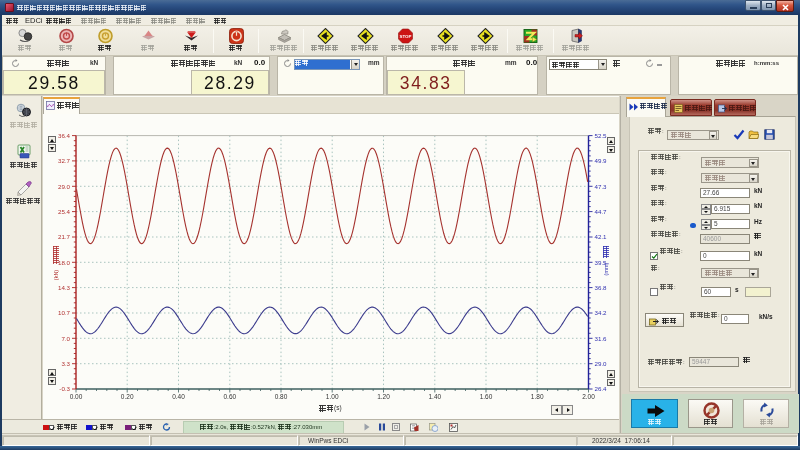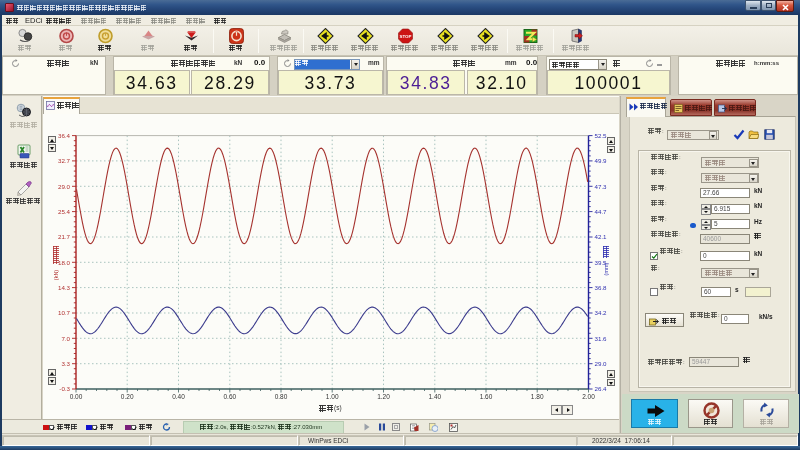--- a/index.html
+++ b/index.html
@@ -159,59 +159,56 @@
 <span class="abs" style="left:560px;top:18.5px;color:#a2a29a;white-space:nowrap"><span class="zs"><b class="c c0 s6"></b><b class="c c1 s6"></b><b class="c c2 s6"></b><b class="c c0 s6"></b></span></span>
 </div>
 <div class="abs" style="left:2px;top:56px;width:796px;height:40px;background:#d5d1c3">
 <div class="abs" style="left:0px;top:0;width:104px;height:39px;border:1px solid #b9b5a7;background:#fcfbf2"></div>
 <svg class="abs" style="left:9px;top:3px" width="9" height="9" viewBox="0 0 9 9">
       <path d="M7.5 4.5 A3 3 0 1 1 4.5 1.5" fill="none" stroke="#8a8a8a" stroke-width="1"></path>
       <path d="M4.5 0 L6.5 1.5 L4.5 3 Z" fill="#8a8a8a"></path>
     </svg>
 <span class="abs" style="left:45px;top:4px;color:#333"><span class="zs"><b class="c c0 s65"></b><b class="c c1 s65"></b><b class="c c2 s65"></b></span></span>
     <span class="abs t" style="left:88px;top:3px;font-size:6.5px;font-weight:bold">kN</span>
+<div class="abs" style="left:1px;top:14px;width:102px;height:25px;background:#f6f6d0;border:1px solid #bbb7a9;color:#111;font-size:17.5px;letter-spacing:1.6px;text-align:center;line-height:24px">29.58</div>
 <div class="abs" style="left:111px;top:0;width:157px;height:39px;border:1px solid #b9b5a7;background:#fcfbf2"></div>
 <span class="abs" style="left:169px;top:4px;color:#333"><span class="zs"><b class="c c0 s65"></b><b class="c c1 s65"></b><b class="c c2 s65"></b><b class="c c0 s65"></b><b class="c c1 s65"></b><b class="c c2 s65"></b></span></span>
     <span class="abs t" style="left:232px;top:3px;font-size:6.5px;font-weight:bold">kN</span>
     <span class="abs" style="left:252px;top:2px;font-size:8px;font-weight:bold;color:#111">0.0</span>
-<div class="abs" style="left:112px;top:14px;width:75.5px;height:25px;background:#f6f6d0;border:1px solid #bbb7a9;color:#111;font-size:17.5px;letter-spacing:1.6px;text-align:center;line-height:24px">34.63</div>
 <div class="abs" style="left:189px;top:14px;width:78px;height:25px;background:#f6f6d0;border:1px solid #bbb7a9;color:#111;font-size:17.5px;letter-spacing:1.6px;text-align:center;line-height:24px">28.29</div>
 <div class="abs" style="left:275px;top:0;width:107px;height:39px;border:1px solid #b9b5a7;background:#fcfbf2"></div>
 <svg class="abs" style="left:281px;top:3px" width="9" height="9" viewBox="0 0 9 9">
       <path d="M7.5 4.5 A3 3 0 1 1 4.5 1.5" fill="none" stroke="#8a8a8a" stroke-width="1"></path>
       <path d="M4.5 0 L6.5 1.5 L4.5 3 Z" fill="#8a8a8a"></path>
     </svg>
 <div class="abs" style="left:292px;top:2.5px;width:66px;height:11px;background:#fff;border:1px solid #7a96b8">
       <div class="abs" style="left:0px;top:0px;width:55px;height:9px;background:#2f6fd0;color:#fff"><span class="zs"><b class="c c0 s6"></b><b class="c c1 s6"></b></span></div>
       <div class="abs" style="left:56px;top:0px;width:8px;height:9px;background:linear-gradient(#f4f2ec,#d8d4c8);border-left:1px solid #9a968a">
         <i style="display:block;margin:3px auto 0;width:0;height:0;border-left:2.5px solid transparent;border-right:2.5px solid transparent;border-top:3px solid #222"></i>
       </div>
     </div>
 <span class="abs t" style="left:366px;top:3px;font-size:6.5px;font-weight:bold">mm</span>
-<div class="abs" style="left:276px;top:14px;width:105px;height:25px;background:#f6f6d0;border:1px solid #bbb7a9;color:#111;font-size:17.5px;letter-spacing:1.6px;text-align:center;line-height:24px">33.73</div>
 <div class="abs" style="left:384px;top:0;width:152px;height:39px;border:1px solid #b9b5a7;background:#fcfbf2"></div>
 <span class="abs" style="left:451px;top:4px;color:#333"><span class="zs"><b class="c c0 s65"></b><b class="c c1 s65"></b><b class="c c2 s65"></b></span></span>
     <span class="abs t" style="left:503px;top:3px;font-size:6.5px;font-weight:bold">mm</span>
     <span class="abs" style="left:524px;top:2px;font-size:8px;font-weight:bold;color:#111">0.0</span>
-<div class="abs" style="left:385px;top:14px;width:77.5px;height:25px;background:#f6f6d0;border:1px solid #bbb7a9;color:#4c1d95;font-size:17.5px;letter-spacing:1.6px;text-align:center;line-height:24px">34.83</div>
-<div class="abs" style="left:464.5px;top:14px;width:70.5px;height:25px;background:#f6f6d0;border:1px solid #bbb7a9;color:#111;font-size:17.5px;letter-spacing:1.6px;text-align:center;line-height:24px">32.10</div>
+<div class="abs" style="left:385px;top:14px;width:77.5px;height:25px;background:#f6f6d0;border:1px solid #bbb7a9;color:#7f1d1d;font-size:17.5px;letter-spacing:1.6px;text-align:center;line-height:24px">34.83</div>
 <div class="abs" style="left:544px;top:0;width:125px;height:39px;border:1px solid #b9b5a7;background:#fcfbf2"></div>
 <div class="abs" style="left:547px;top:2.5px;width:58px;height:11px;background:#fff;border:1px solid #8a8678">
       <span class="abs" style="left:2px;top:2px;color:#222"><span class="zs"><b class="c c0 s6"></b><b class="c c1 s6"></b><b class="c c2 s6"></b><b class="c c0 s6"></b></span></span>
       <div class="abs" style="left:48px;top:0px;width:8px;height:9px;background:linear-gradient(#f4f2ec,#d8d4c8);border-left:1px solid #9a968a">
         <i style="display:block;margin:3px auto 0;width:0;height:0;border-left:2.5px solid transparent;border-right:2.5px solid transparent;border-top:3px solid #222"></i>
       </div>
     </div>
 <span class="abs" style="left:611px;top:4px;color:#333"><span class="zs"><b class="c c0 s65"></b></span></span>
 <svg class="abs" style="left:643px;top:3px" width="9" height="9" viewBox="0 0 9 9">
       <path d="M7.5 4.5 A3 3 0 1 1 4.5 1.5" fill="none" stroke="#8a8a8a" stroke-width="1"></path>
       <path d="M4.5 0 L6.5 1.5 L4.5 3 Z" fill="#8a8a8a"></path>
     </svg>
 <div class="abs" style="left:655px;top:8px;width:5px;height:1.5px;background:#999"></div>
-<div class="abs" style="left:545px;top:14px;width:123px;height:25px;background:#f6f6d0;border:1px solid #bbb7a9;color:#111;font-size:17.5px;letter-spacing:1.6px;text-align:center;line-height:24px">100001</div>
 <div class="abs" style="left:676px;top:0;width:120px;height:39px;border:1px solid #b9b5a7;background:#fcfbf2"></div>
 <span class="abs" style="left:714px;top:4px;color:#333"><span class="zs"><b class="c c0 s65"></b><b class="c c1 s65"></b><b class="c c2 s65"></b><b class="c c0 s65"></b></span></span>
     <span class="abs t" style="left:752px;top:3.5px;font-size:6px;font-weight:bold">h:mm:ss</span>
 </div>
 <div class="abs" style="left:2px;top:96px;width:796px;height:337px;background:#d8d4c6"></div>
 <div class="abs" style="left:2px;top:96px;width:40px;height:337px;background:#f0ede2;border-right:1px solid #b2ae9e">
 <div class="abs" style="left:13px;top:7px">
       <svg width="17" height="16" viewBox="0 0 17 16">
         <circle cx="6" cy="5" r="3.8" fill="#e2e6ea" stroke="#8898a8" stroke-width="0.9"></circle>
         <path d="M2.5 5 L9.5 5 M6 1.5 L6 8.8 M3.5 2.8 Q6 4.4 8.5 2.8 M3.5 7.2 Q6 5.6 8.5 7.2" stroke="#8898a8" stroke-width="0.6" fill="none"></path>

